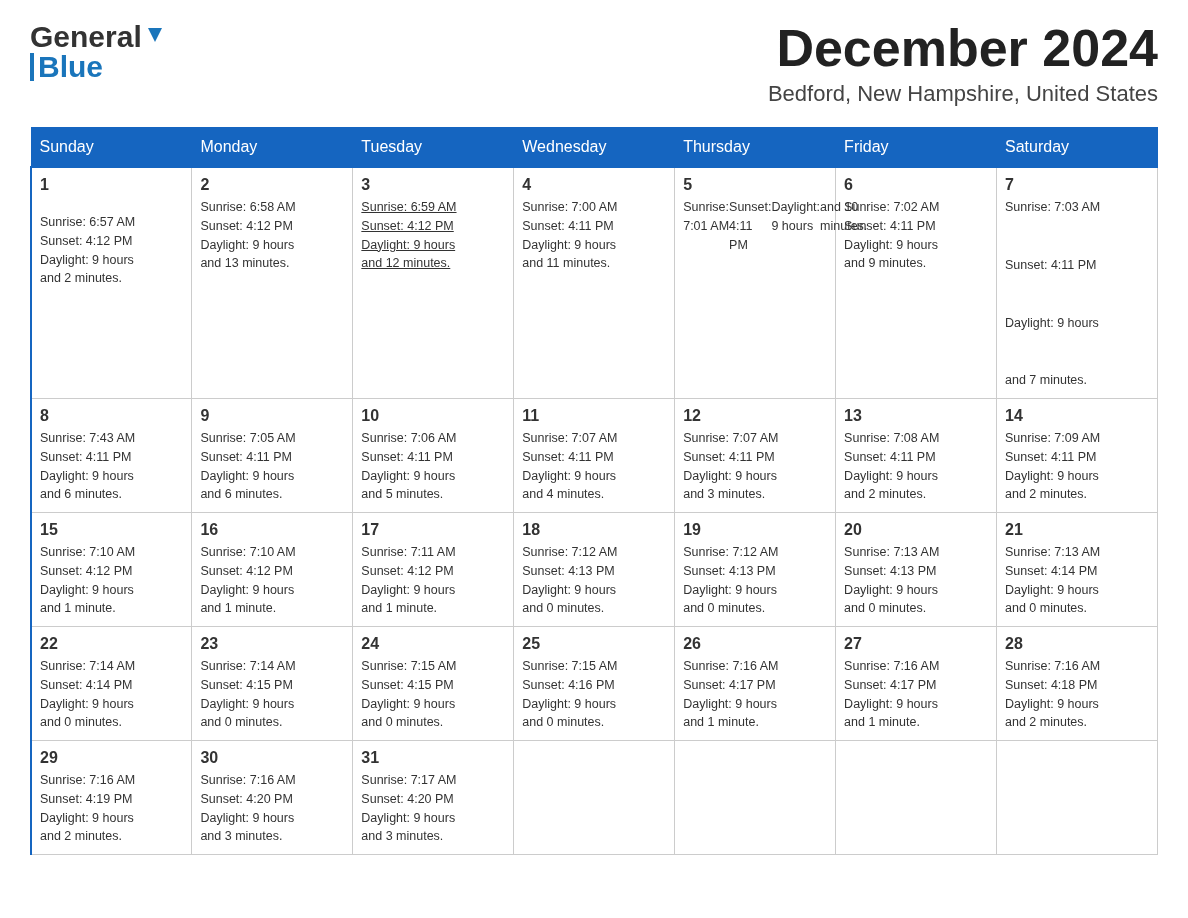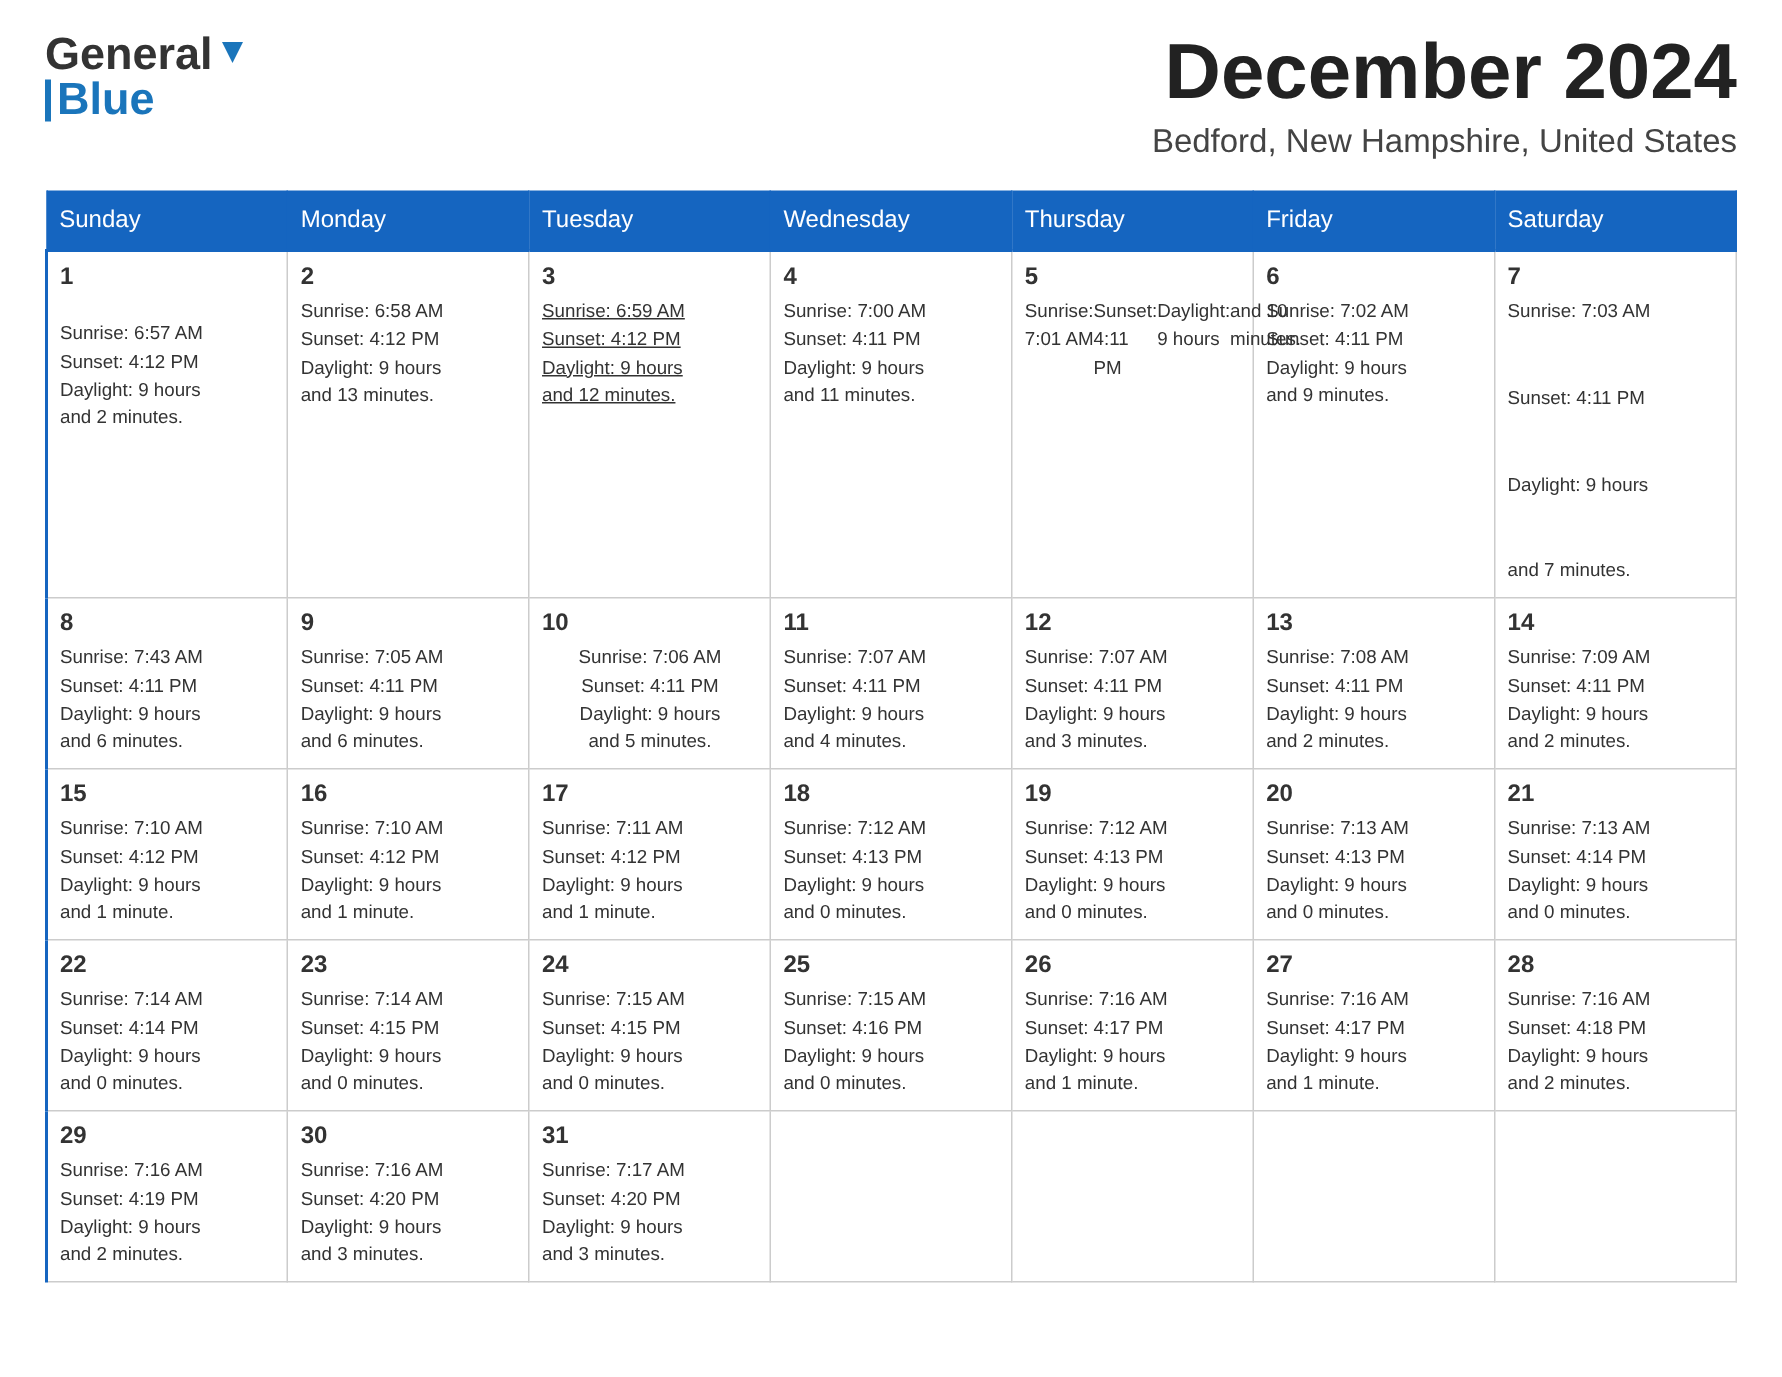--- a/index.html
+++ b/index.html
@@ -189,21 +189,21 @@
           <span class="day-num">9</span>
           <div class="day-info" style="display: flex; flex-direction: column;">
             <span style="display: block;">Sunrise: 7:05 AM</span>
             <span style="display: block;">Sunset: 4:11 PM</span>
             <span style="display: block;">Daylight: 9 hours</span>
             <span style="display: block;">and 6 minutes.</span>
           </div>
         </td>
         <td>
           <span class="day-num">10</span>
-          <div class="day-info" style="display: flex; flex-direction: column; align-items: center;">
+          <div class="day-info" style="display: flex; flex-direction: column;">
             <span style="display: block;">Sunrise: 7:06 AM</span>
             <span style="display: block;">Sunset: 4:11 PM</span>
             <span style="display: block;">Daylight: 9 hours</span>
             <span style="display: block;">and 5 minutes.</span>
           </div>
         </td>
         <td>
           <span class="day-num">11</span>
           <div class="day-info" style="display: flex; flex-direction: column;">
             <span style="display: block;">Sunrise: 7:07 AM</span>

